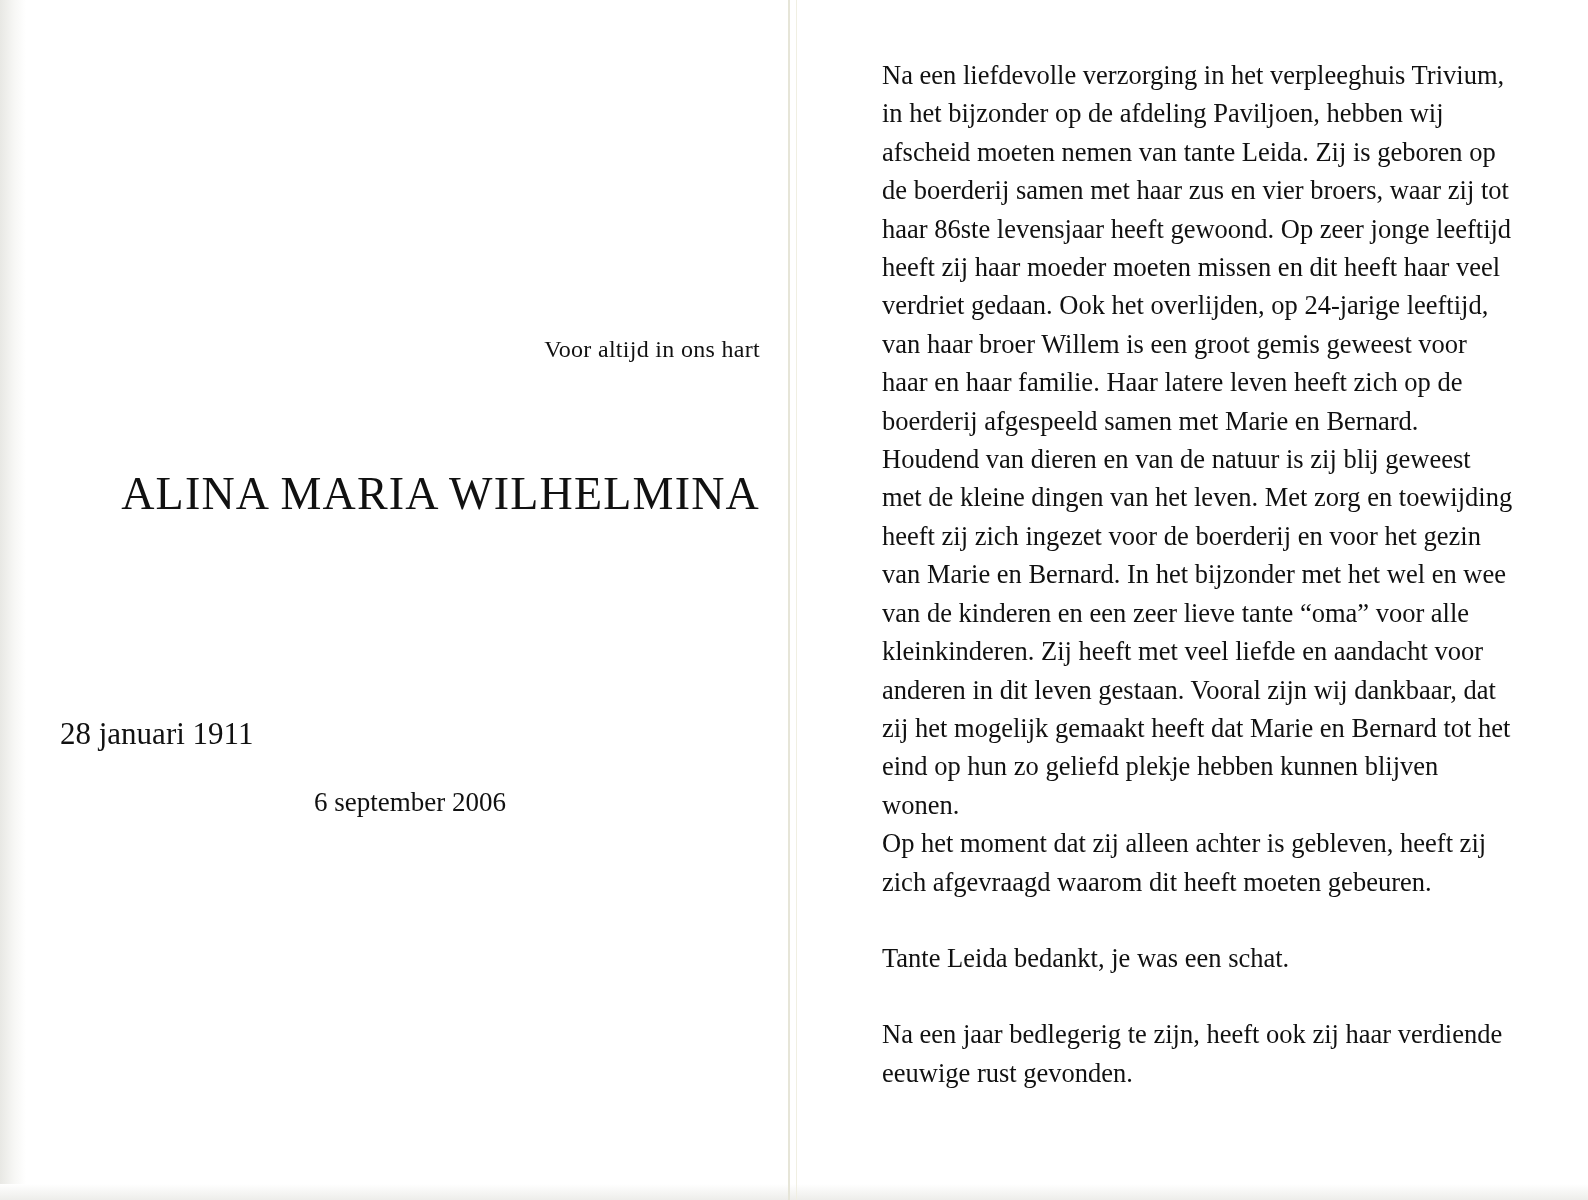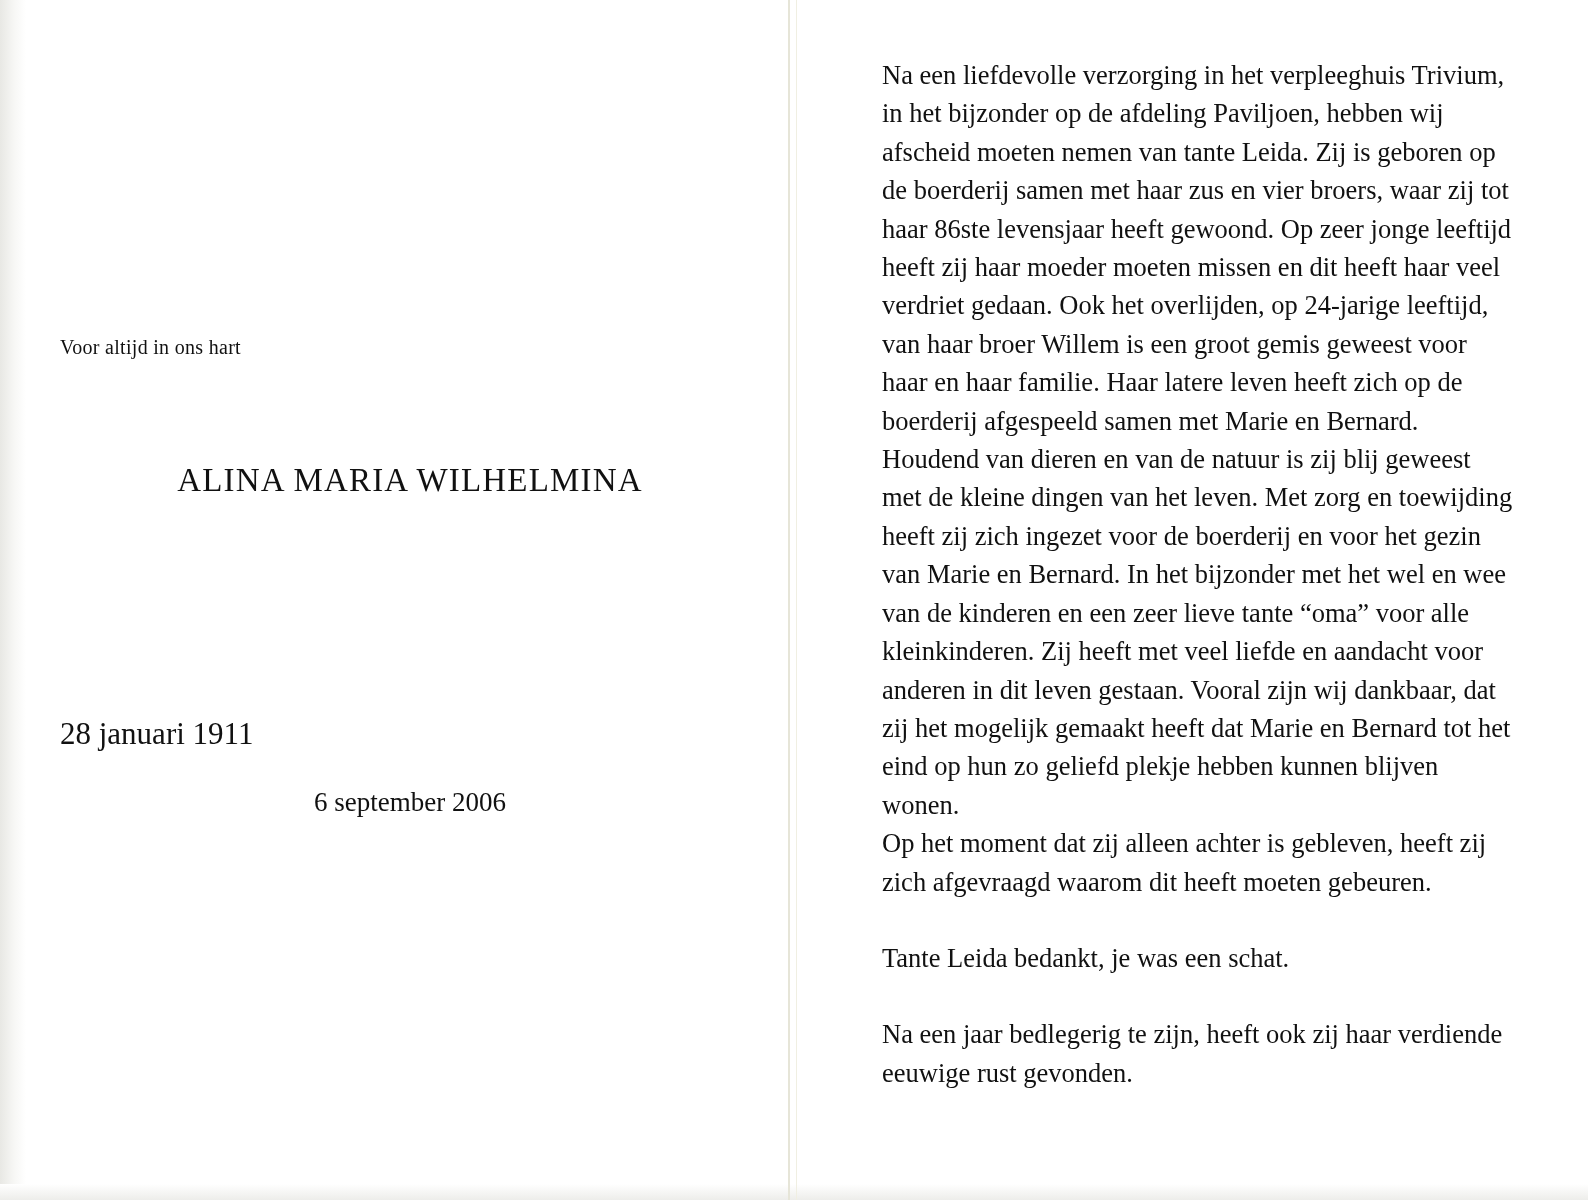--- a/index.html
+++ b/index.html
@@ -72,31 +72,31 @@
     position: absolute;
     left: 0;
     top: 0;
     width: 700px;
   }
   .memorial-line {
     position: absolute;
     top: 336px;
     left: 0;
     width: 700px;
-    text-align: left;
-    font-size: 20px;
+    text-align: right;
+    font-size: 24px;
     letter-spacing: 0.3px;
   }
   .deceased-name {
     position: absolute;
-    top: 454px;
+    top: 468px;
     left: 0;
     width: 700px;
-    text-align: center;
-    font-size: 33px;
+    text-align: right;
+    font-size: 46px;
     line-height: 52px;
     letter-spacing: 1.2px;
   }
   .deceased-name .line2 {
     display: block;
   }
   .date-birth {
     position: absolute;
     top: 716px;
     left: 0;

